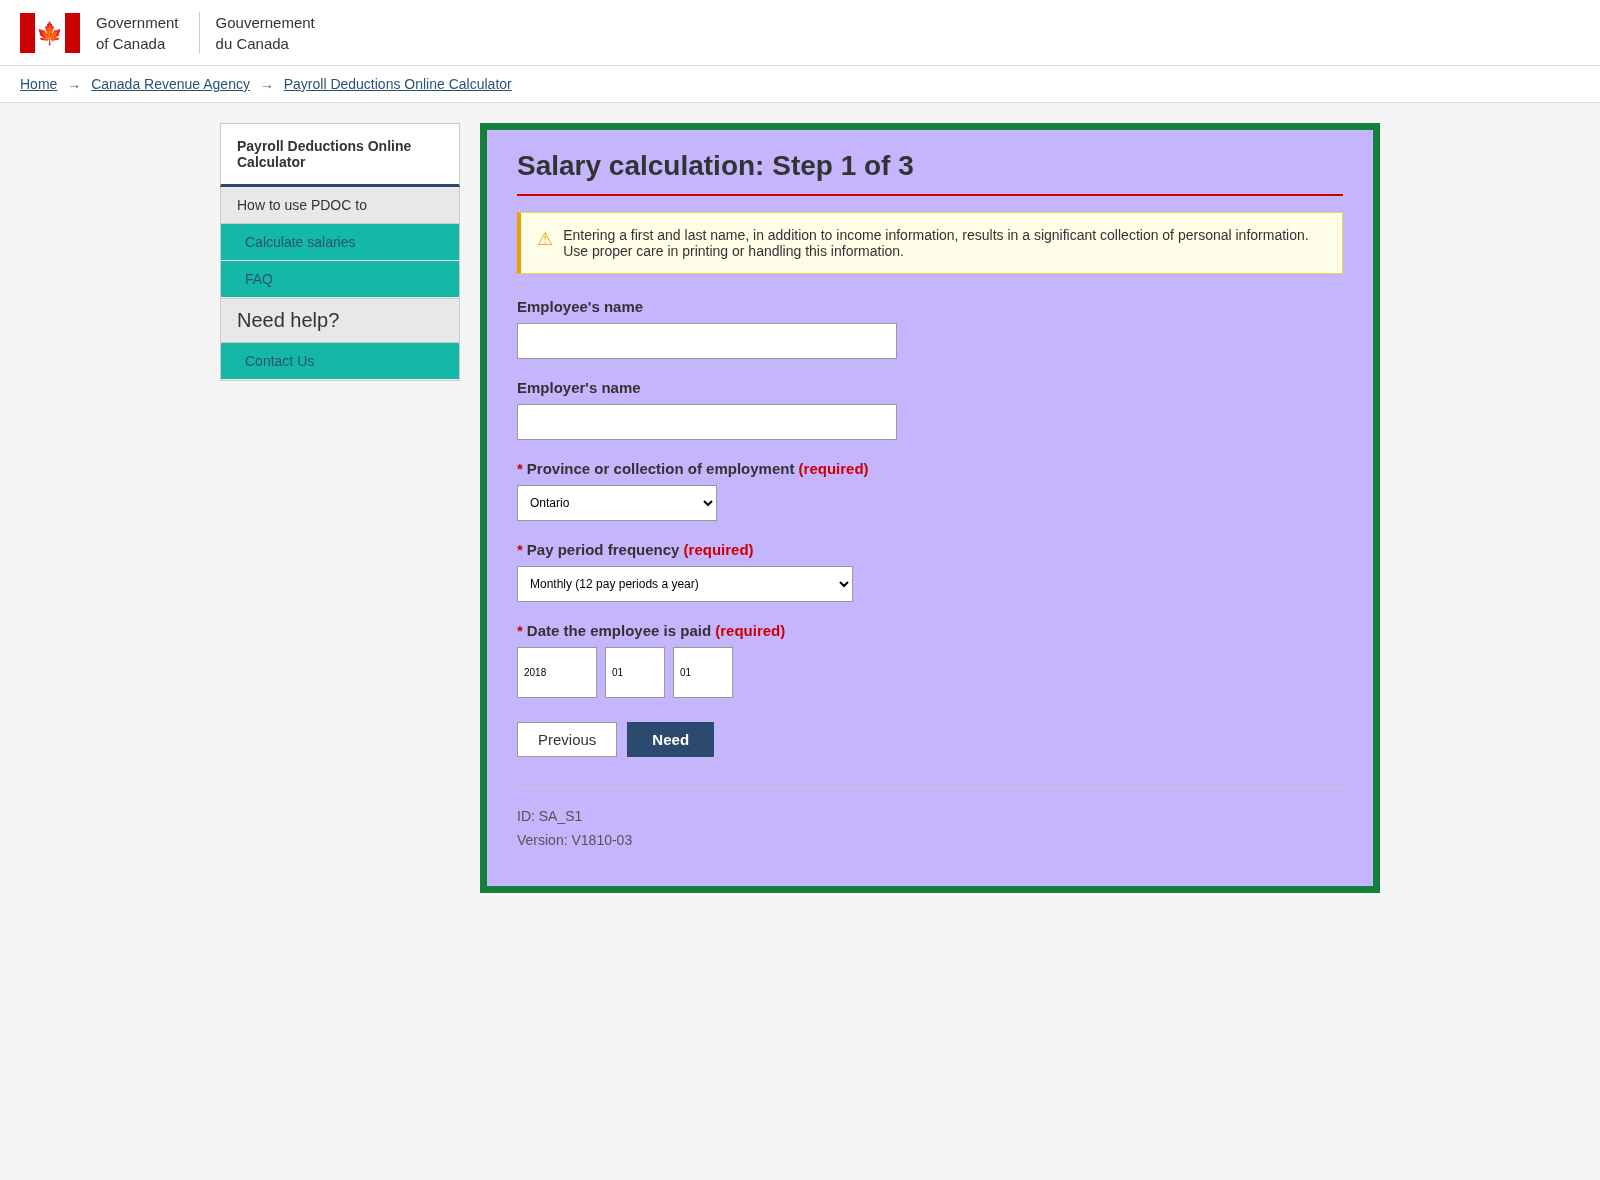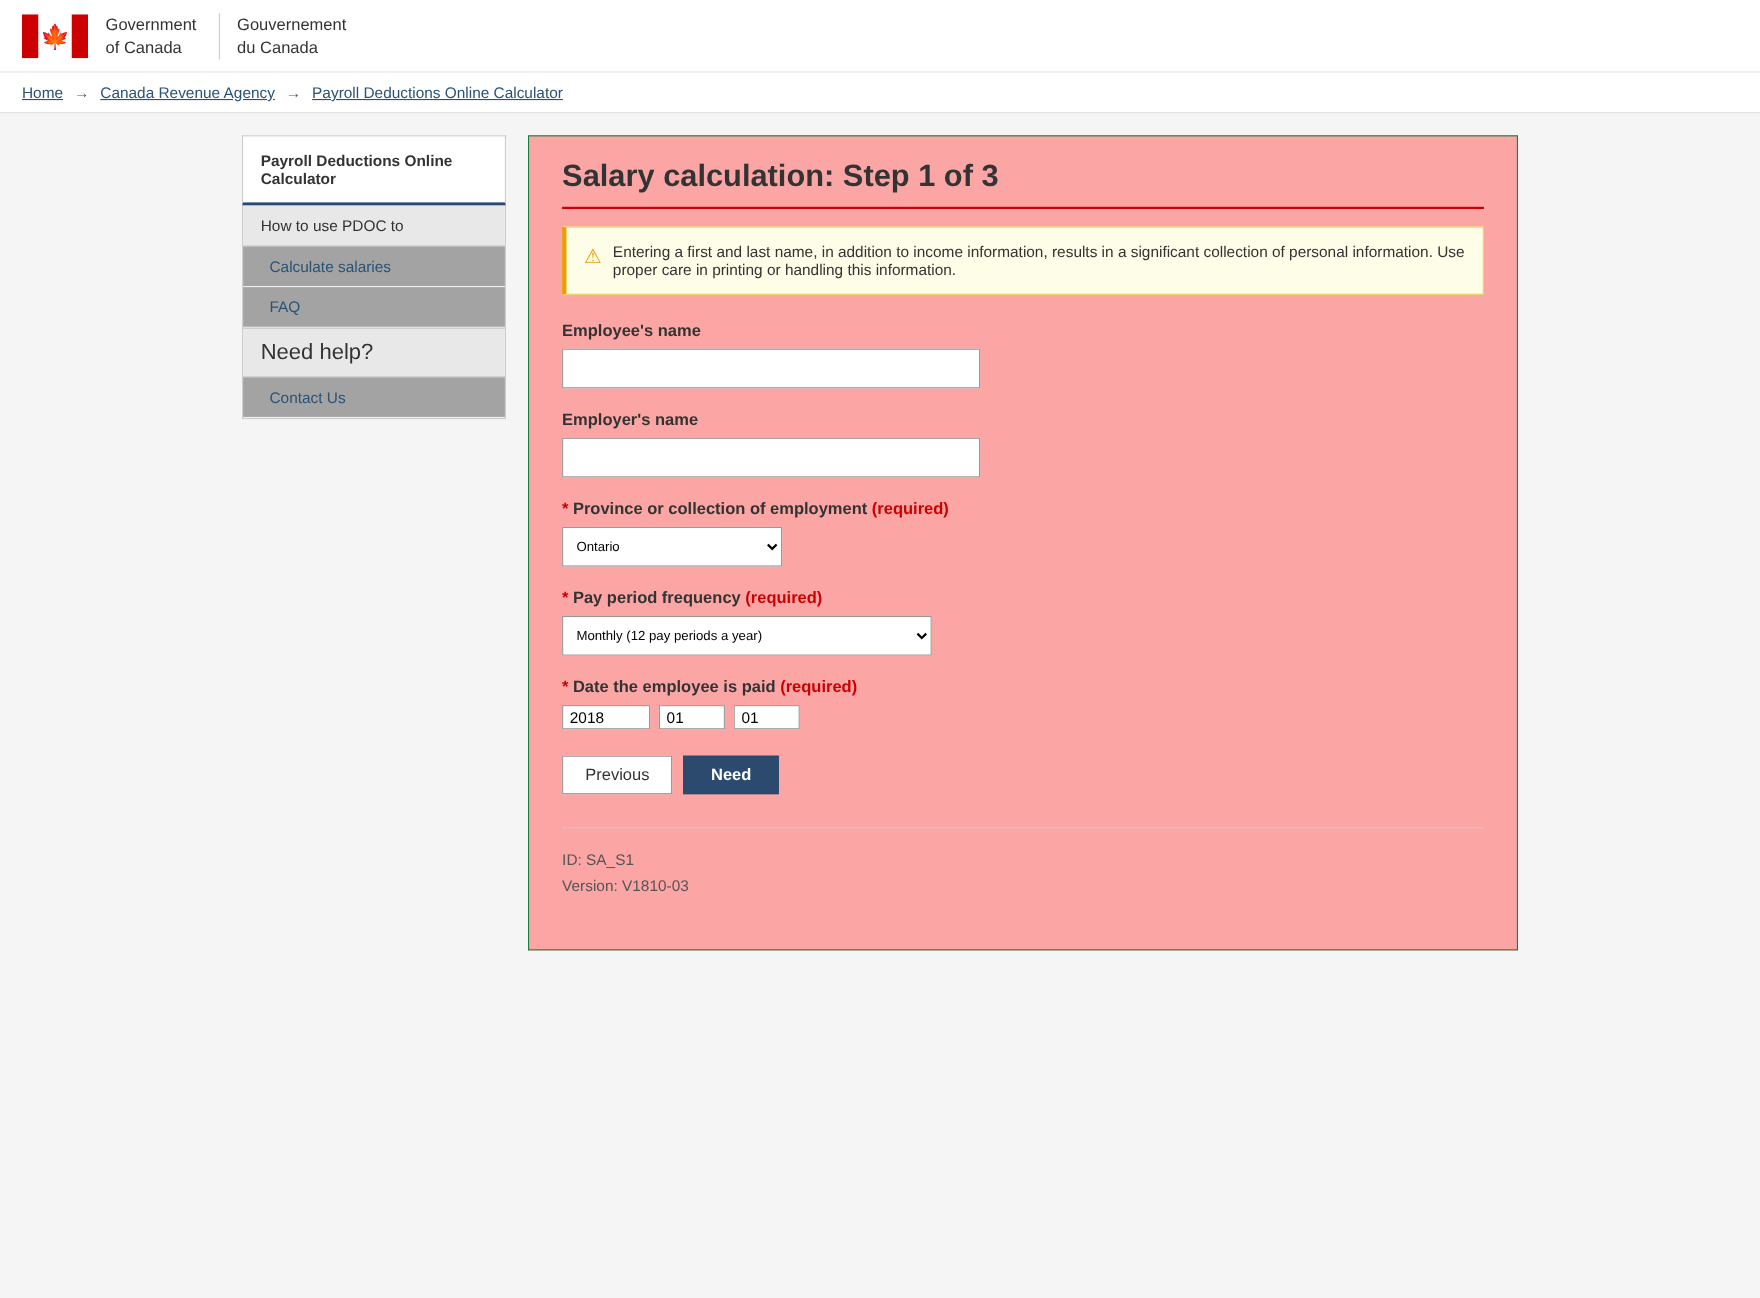--- a/index.html
+++ b/index.html
@@ -18,46 +18,46 @@
     .breadcrumb .sep { margin: 0 6px; color: #555; }
 
     
     .main-container { display: flex; max-width: 1200px; margin: 20px auto; padding: 0 20px; gap: 20px; }
 
     
     .sidebar { width: 240px; flex-shrink: 0; }
     .sidebar-title { background: #fff; border: 1px solid #ccc; padding: 14px 16px; font-size: 14px; font-weight: bold; color: #333; border-bottom: 3px solid #2b4a6e; }
     .sidebar-nav { border: 1px solid #ccc; border-top: none; background: #fff; }
     .sidebar-section-header { background: #e8e8e8; padding: 10px 16px; font-size: 14px; color: #333; border-bottom: 1px solid #ccc; font-weight: normal; }
-    .sidebar-item { padding: 10px 16px 10px 24px; font-size: 14px; color: #295376; border-bottom: 1px solid #eee; text-decoration: none; display: block; background: #a3a3a3; cursor: pointer; }
+    .sidebar-item { padding: 10px 16px 10px 24px; font-size: 14px; color: #295376; border-bottom: 1px solid #eee; text-decoration: none; display: block; background: #14b8a6; cursor: pointer; }
     .sidebar-section-header2 { background: #e8e8e8; padding: 10px 16px; font-size: 20px; color: #333; border-bottom: 1px solid #ccc; border-top: 1px solid #ccc; font-weight: normal; }
 
     
-    .content { flex: 1; background: #fca5a5; padding: 20px 30px 42px; border: 1px solid #15803d; }
+    .content { flex: 1; background: #c4b5fd; padding: 20px 30px 30px; border: 7px solid #15803d; }
     .page-title { font-size: 28px; font-weight: bold; color: #333; margin-bottom: 16px; border-bottom: 2px solid #cc0000; padding-bottom: 12px; }
 
     
     .warning-box { background: #fefde7; border: 1px solid #e8d44d; border-left: 4px solid #e8a000; padding: 14px 16px; margin-bottom: 24px; display: flex; align-items: flex-start; gap: 10px; font-size: 14px; color: #333; }
     .warning-icon { color: #e8a000; font-size: 18px; flex-shrink: 0; margin-top: 1px; }
 
     
     .form-group { margin-bottom: 20px; }
     .form-label { font-size: 15px; font-weight: bold; margin-bottom: 8px; display: block; color: #333; }
     .form-label .required { color: #cc0000; font-weight: bold; }
     .required-star { color: #cc0000; margin-right: 4px; }
     .text-input { width: 380px; height: 36px; border: 1px solid #999; padding: 6px 10px; font-size: 14px; display: block; }
 
     
     .form-select { height: 36px; border: 1px solid #999; padding: 4px 8px; font-size: 12px; background: #fff; cursor: pointer; }
     .province-select { width: 200px; }
     .pay-period-select { width: 336px; }
 
     
     .date-group { display: flex; gap: 8px; align-items: center; }
-    .date-input { height: 22px; border: 1px solid #999; padding: 4px 6px; font-size: 14px; background: #fff; cursor: pointer; }
+    .date-input { height: 51px; border: 1px solid #999; padding: 4px 6px; font-size: 10px; background: #fff; cursor: pointer; }
     .date-year { width: 80px; }
     .date-month { width: 60px; }
     .date-day { width: 60px; }
 
     
     .button-group { display: flex; gap: 10px; margin-top: 24px; }
     .btn-previous { padding: 8px 20px; font-size: 15px; background: #fff; border: 1px solid #999; color: #333; cursor: pointer; }
     .btn-next { padding: 8px 24px; font-size: 15px; background: #2b4a6e; border: 1px solid #2b4a6e; color: #fff; cursor: pointer; font-weight: bold; }
 
     

